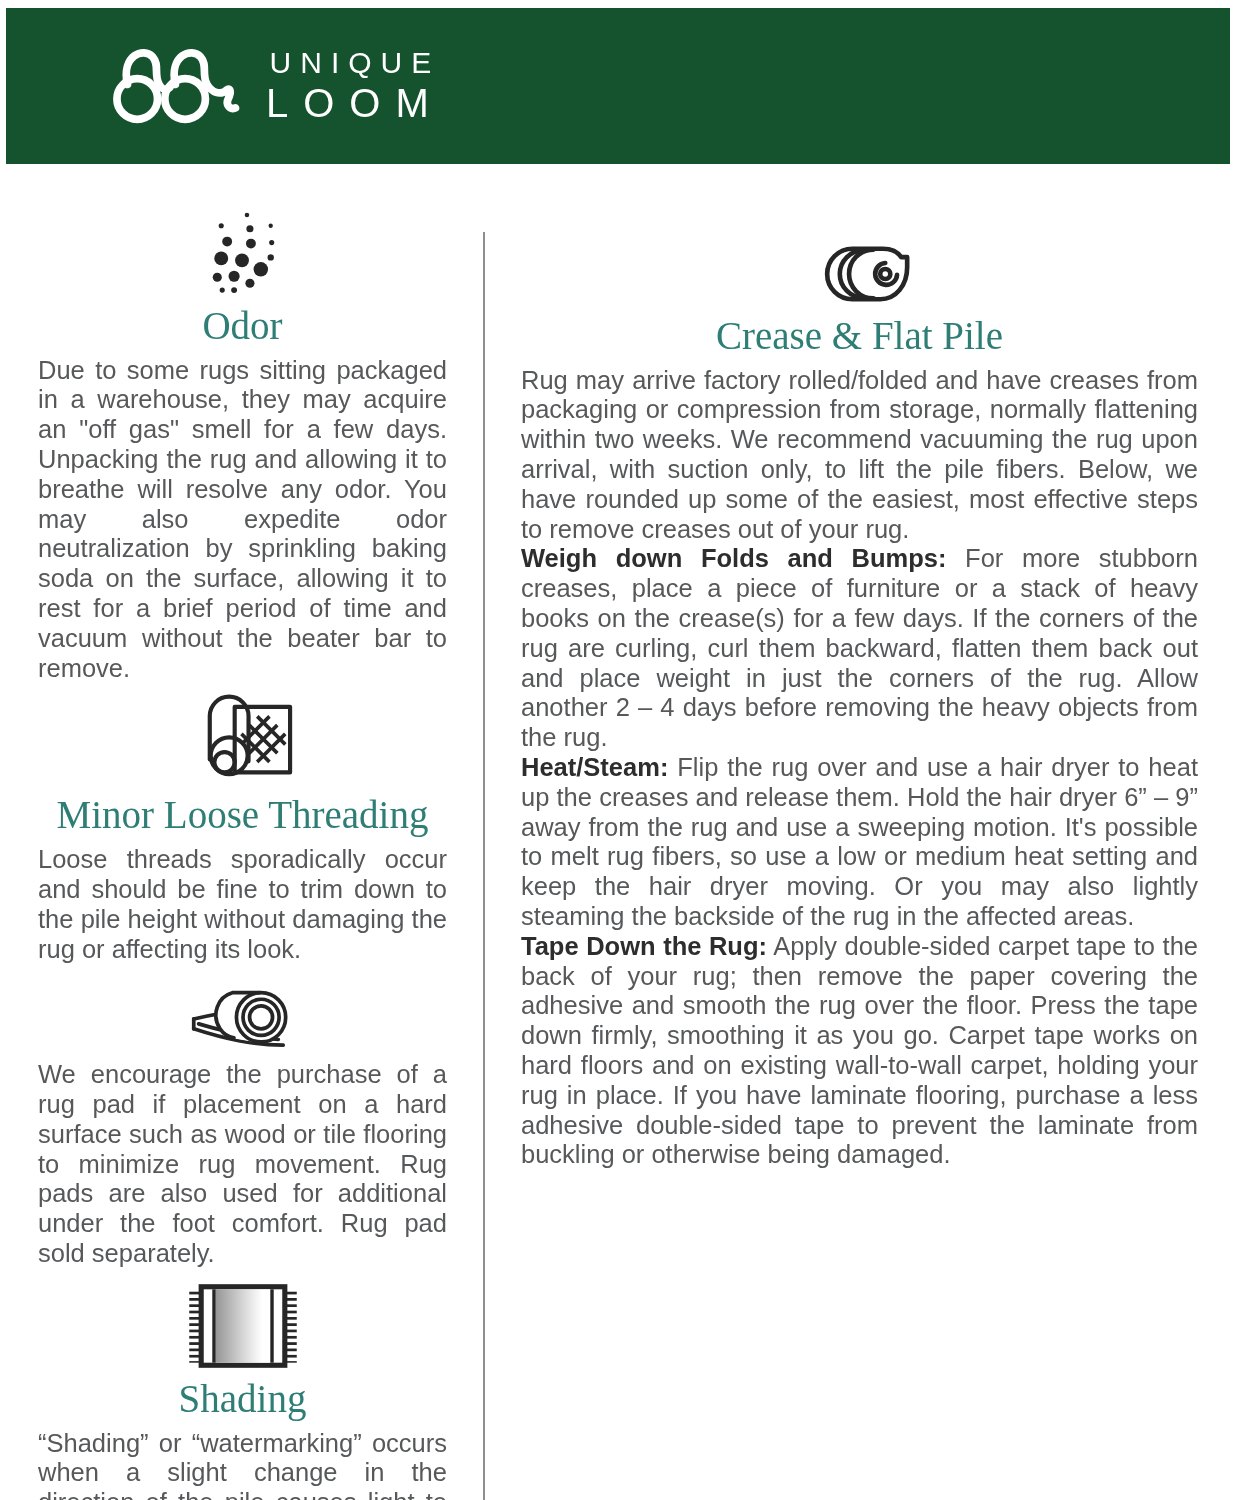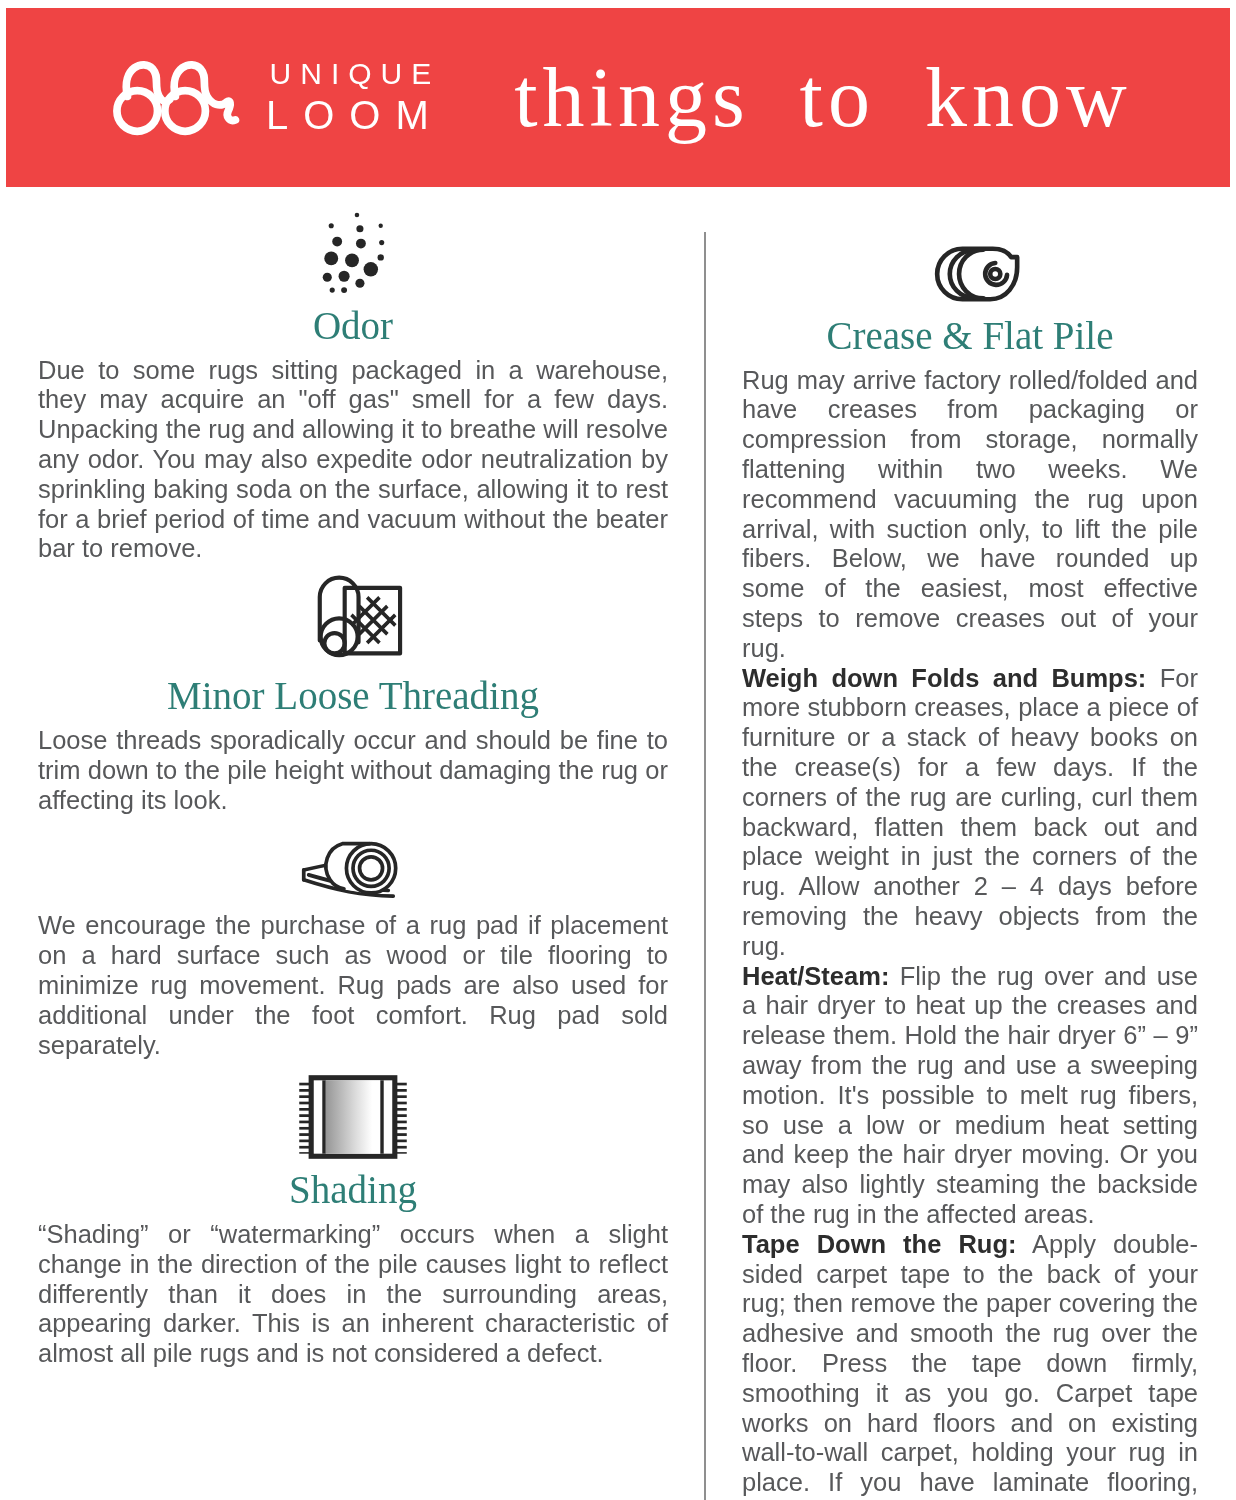--- a/index.html
+++ b/index.html
@@ -3,37 +3,37 @@
 <meta charset="utf-8">
 <style>
   html,body { margin:0; padding:0; background:#ffffff; }
   .page {
     position:relative; width:1236px; height:1500px; margin:0 auto;
     background:#ffffff; overflow:hidden;
     font-family:"Liberation Sans", sans-serif;
   }
   
   .header {
-    position:absolute; top:8px; left:6px; right:6px; height:179px;
-    background:#ef4444; display:flex; align-items:center;
+    position:absolute; top:8px; left:6px; right:6px; height:156px;
+    background:#14532d; display:flex; align-items:center;
   }
   .brand { display:flex; align-items:center; margin-left:102px; }
   .logo-svg { width:138px; height:86px; display:block; }
   .brand-text { margin-left:20px; color:#ffffff; text-align:center; }
   .brand-line1 { font-size:30px; letter-spacing:9px; line-height:1.15; font-weight:400; }
   .brand-line2 { font-size:40px; letter-spacing:15px; line-height:1.15; font-weight:400; }
   .header-title {
     flex:1; text-align:center; color:#ffffff;
     font-family:"Liberation Serif", serif; font-weight:400;
     font-size:84px; letter-spacing:5px; word-spacing:24px;
     padding-right:28px; line-height:1;
   }
   
   .content { position:absolute; top:184px; left:0; right:0; bottom:0; display:flex; }
-  .col-left  { width:704px; box-sizing:border-box; padding:0 36px 0 38px; }
+  .col-left  { width:483px; box-sizing:border-box; padding:0 36px 0 38px; }
   .divider   { width:2px; background:#8f8f8f; margin-top:48px; }
   .col-right { flex:1; box-sizing:border-box; padding:0 38px 0 36px; }
 
   .icon-row { display:flex; justify-content:center; align-items:flex-end; }
   h2.heading {
     font-family:"Liberation Serif", serif; font-weight:400;
     color:#2e7e76; font-size:39px; line-height:1.12;
     text-align:center; margin:4px 0 8px 0;
   }
   p.body {
@@ -69,21 +69,20 @@
             <path d="M 24,48 C 16,12 44,2 55,14 C 64,24 56,36 63,48 C 67,55 72,56 76,52"></path>
             <path d="M 83,48 C 75,12 103,2 114,14 C 123,24 115,36 122,48 C 128,58 138,62 146,55 C 151,51 152,58 148,66 C 145,72 149,80 157,77"></path>
           </g>
         </svg>
       </span>
       <div class="brand-text">
         <div class="brand-line1">UNIQUE</div>
         <div class="brand-line2">LOOM</div>
       </div>
     </div>
-    <div class="header-title">things to know</div>
   </div>
 
   <div class="content">
 
     <div class="col-left">
 
       <section>
         <div class="icon-row sp-odor">
           <svg width="72" height="94" viewBox="40 5 70 95" aria-hidden="true">
             <g fill="#262626">

